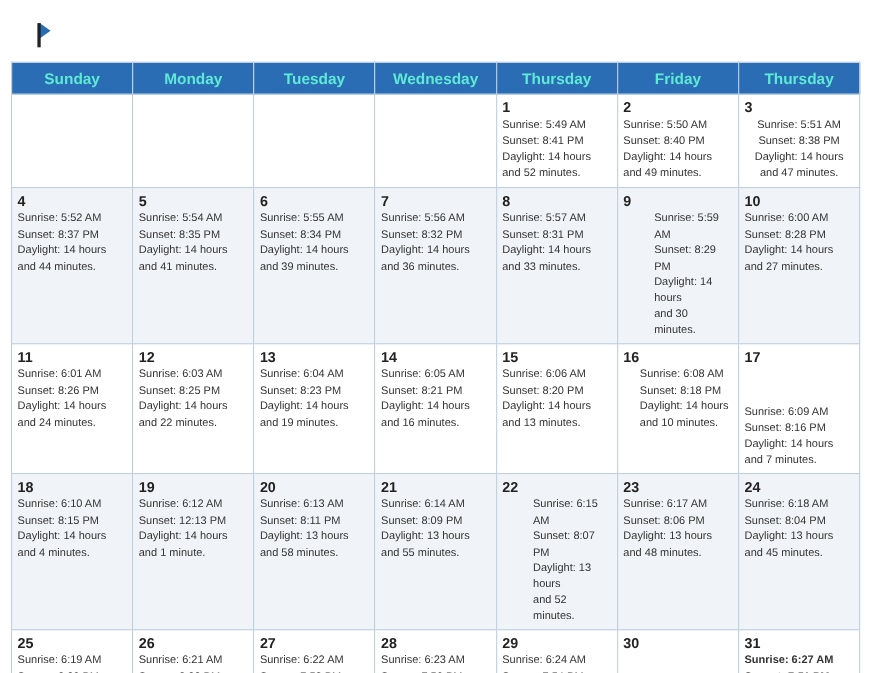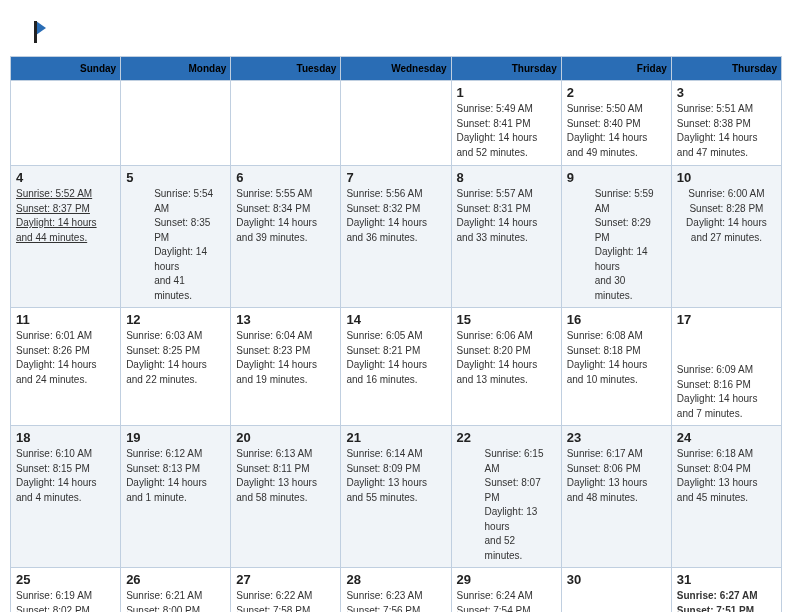--- a/index.html
+++ b/index.html
@@ -65,25 +65,25 @@
       padding: 0 10px 10px 10px;
       flex: 1;
     }
     table {
       width: 100%;
       border-collapse: collapse;
       table-layout: fixed;
     }
     thead tr th {
       background: #2a6db5;
-      color: #000000;
-      font-size: 10px;
+      color: #5eead4;
+      font-size: 14px;
       font-weight: bold;
       padding: 6px 4px;
-      text-align: right;
+      text-align: center;
       border: 1px solid #c0cfe0;
     }
     tbody tr td {
       border: 1px solid #c0cfe0;
       vertical-align: top;
       padding: 4px 5px 4px 5px;
       font-size: 10.5px;
       color: #222;
       height: 85px;
       background: #fff;
@@ -157,37 +157,37 @@
             </td>
             <td>
               <span class="day-num">2</span>
               <div class="day-info" style="white-space: pre-line;">Sunrise: 5:50 AM
 Sunset: 8:40 PM
 Daylight: 14 hours
 and 49 minutes.</div>
             </td>
             <td>
               <span class="day-num">3</span>
-              <div class="day-info" style="white-space: pre-line;">Sunrise: 5:51 AM
+              <div class="day-info" style="white-space: pre-line; text-align: center;">Sunrise: 5:51 AM
 Sunset: 8:38 PM
 Daylight: 14 hours
 and 47 minutes.</div>
             </td>
           </tr>
           <tr>
             <td>
               <span class="day-num">4</span>
-              <div class="day-info" style="white-space: pre-line; text-decoration: underline;">Sunrise: 5:52 AM
+              <div class="day-info" style="white-space: pre-line;">Sunrise: 5:52 AM
 Sunset: 8:37 PM
 Daylight: 14 hours
 and 44 minutes.</div>
             </td>
             <td>
               <span class="day-num">5</span>
-              <div class="day-info" style="white-space: pre-line; margin-left: 28px;">Sunrise: 5:54 AM
+              <div class="day-info" style="white-space: pre-line;">Sunrise: 5:54 AM
 Sunset: 8:35 PM
 Daylight: 14 hours
 and 41 minutes.</div>
             </td>
             <td>
               <span class="day-num">6</span>
               <div class="day-info" style="white-space: pre-line;">Sunrise: 5:55 AM
 Sunset: 8:34 PM
 Daylight: 14 hours
 and 39 minutes.</div>
@@ -208,21 +208,21 @@
             </td>
             <td>
               <span class="day-num">9</span>
               <div class="day-info" style="white-space: pre-line; margin-left: 28px;">Sunrise: 5:59 AM
 Sunset: 8:29 PM
 Daylight: 14 hours
 and 30 minutes.</div>
             </td>
             <td>
               <span class="day-num">10</span>
-              <div class="day-info" style="white-space: pre-line; text-align: center;">Sunrise: 6:00 AM
+              <div class="day-info" style="white-space: pre-line;">Sunrise: 6:00 AM
 Sunset: 8:28 PM
 Daylight: 14 hours
 and 27 minutes.</div>
             </td>
           </tr>
           <tr>
             <td>
               <span class="day-num">11</span>
               <div class="day-info" style="white-space: pre-line;">Sunrise: 6:01 AM
 Sunset: 8:26 PM
@@ -252,21 +252,21 @@
             </td>
             <td>
               <span class="day-num">15</span>
               <div class="day-info" style="white-space: pre-line;">Sunrise: 6:06 AM
 Sunset: 8:20 PM
 Daylight: 14 hours
 and 13 minutes.</div>
             </td>
             <td>
               <span class="day-num">16</span>
-              <div class="day-info" style="white-space: pre-line;">Sunrise: 6:08 AM
+              <div class="day-info" style="white-space: pre-line; margin-left: 15px;">Sunrise: 6:08 AM
 Sunset: 8:18 PM
 Daylight: 14 hours
 and 10 minutes.</div>
             </td>
             <td>
               <span class="day-num">17</span>
               <div class="day-info" style="white-space: pre-line; margin-top: 36px;">Sunrise: 6:09 AM
 Sunset: 8:16 PM
 Daylight: 14 hours
 and 7 minutes.</div>
@@ -276,21 +276,21 @@
             <td>
               <span class="day-num">18</span>
               <div class="day-info" style="white-space: pre-line;">Sunrise: 6:10 AM
 Sunset: 8:15 PM
 Daylight: 14 hours
 and 4 minutes.</div>
             </td>
             <td>
               <span class="day-num">19</span>
               <div class="day-info" style="white-space: pre-line;">Sunrise: 6:12 AM
-Sunset: 8:13 PM
+Sunset: 12:13 PM
 Daylight: 14 hours
 and 1 minute.</div>
             </td>
             <td>
               <span class="day-num">20</span>
               <div class="day-info" style="white-space: pre-line;">Sunrise: 6:13 AM
 Sunset: 8:11 PM
 Daylight: 13 hours
 and 58 minutes.</div>
             </td>

